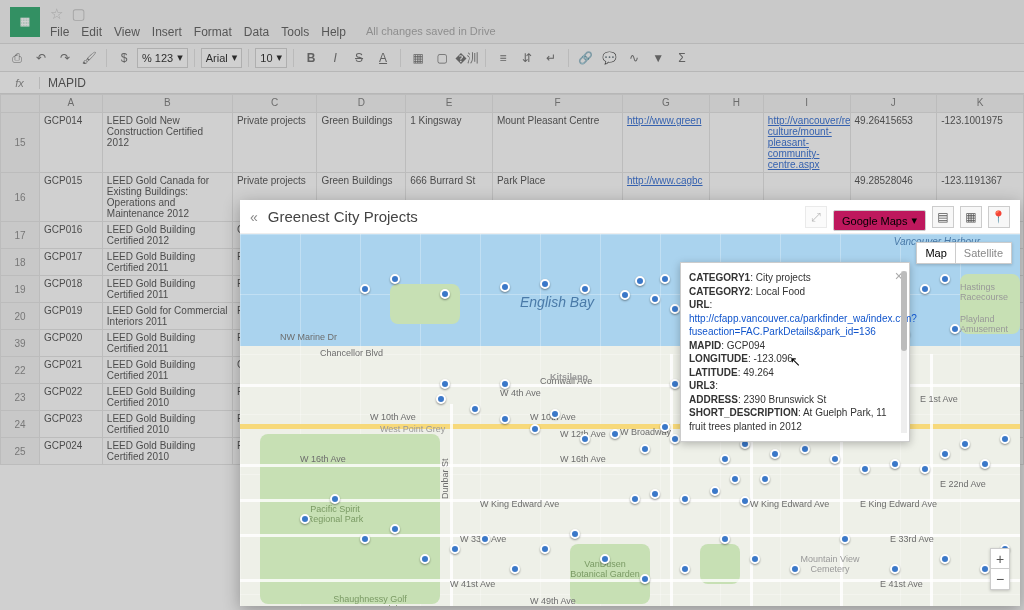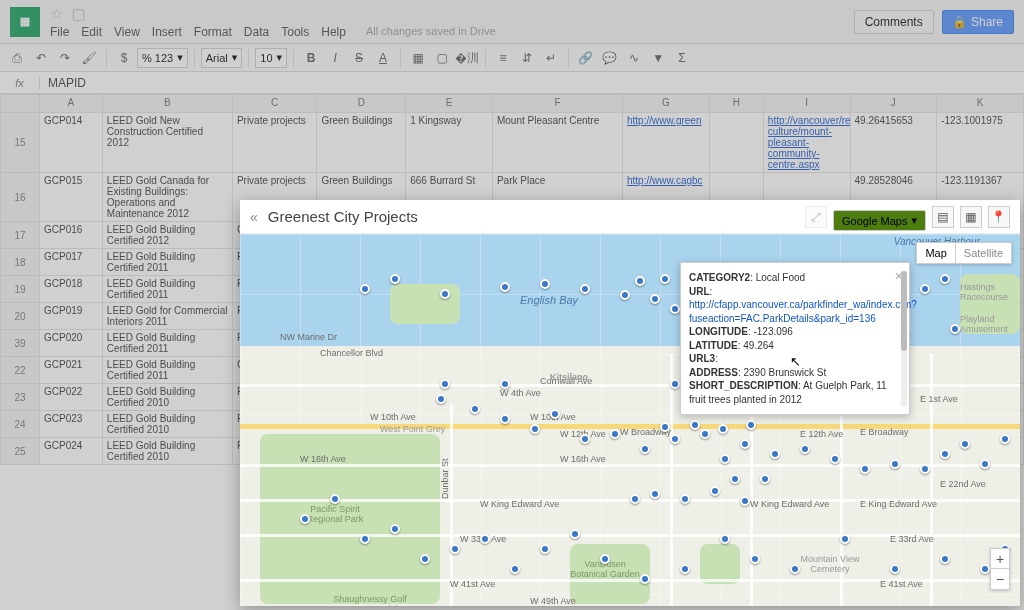--- a/index.html
+++ b/index.html
@@ -42,38 +42,38 @@
   col.cR{width:36px} col.cA{width:58px} col.cB{width:120px} col.cC{width:78px}
   col.cD{width:82px} col.cE{width:80px} col.cF{width:120px} col.cG{width:80px}
   col.cH{width:50px} col.cI{width:80px} col.cJ{width:80px} col.cK{width:80px}
 
   
   .map-panel { position:absolute; left:240px; top:200px; right:4px; bottom:4px; background:#fff; box-shadow:0 4px 16px rgba(0,0,0,0.3); z-index:20; display:flex; flex-direction:column; }
   .map-head { height:34px; display:flex; align-items:center; padding:0 10px; border-bottom:1px solid #eee; gap:10px; }
   .map-head .chev { color:#888; font-size:14px; cursor:pointer; }
   .map-head .title { font-size:15px; color:#444; }
   .map-head-right { margin-left:auto; display:flex; align-items:center; gap:6px; }
-  .smallbtn { border:1px solid #ccc; background:#4d7c0f; font-size:11px; padding:3px 8px; border-radius:2px; cursor:pointer; display:flex; align-items:center; gap:4px;margin-top:8px;}
+  .smallbtn { border:1px solid #ccc; background:#be185d; font-size:11px; padding:3px 8px; border-radius:2px; cursor:pointer; display:flex; align-items:center; gap:4px;margin-top:8px;}
   .iconbox { width:22px; height:22px; border:1px solid #ccc; background:#f7f7f7; display:flex; align-items:center; justify-content:center; font-size:12px; color:#555; cursor:pointer;}
   .iconbox.disabled { opacity:0.4; }
 
   .map-canvas { flex:1; position:relative; overflow:hidden; }
   .map-bg { position:absolute; inset:0;
     background:
       linear-gradient(#ffffff44 1px, transparent 1px) 0 0/60px 60px,
       linear-gradient(90deg,#ffffff44 1px, transparent 1px) 0 0/60px 60px,
       linear-gradient(180deg,#aad3ee 0 30%, #eef0e8 30% 100%);
   }
   .park { position:absolute; background:#c7e0b4; border-radius:8px; }
   .road { position:absolute; background:#fff; opacity:0.8; }
   .roadh { height:3px; }
   .roadv { width:3px; }
   .hw { background:#f7d97a; height:5px; position:absolute; }
   .label-sm { position:absolute; font-size:9px; color:#6d6d6d; white-space:nowrap; }
-  .label-water { position:absolute; font-size:11px; color:#4a7aa8; font-style:italic;}
+  .label-water { position:absolute; font-size:14px; color:#4a7aa8; font-style:italic;}
 
   .pin { position:absolute; width:10px; height:10px; border-radius:50%; background:#3b78c8; border:2px solid #fff; box-shadow:0 1px 2px rgba(0,0,0,0.4); }
 
   .maptype { position:absolute; top:8px; right:8px; background:#fff; border:1px solid #ccc; display:flex; font-size:11px; box-shadow:0 1px 3px rgba(0,0,0,0.2); }
   .maptype div { padding:4px 8px; border-right:1px solid #ccc; cursor:pointer; }
   .maptype div:last-child { border-right:none; color:#888;}
 
   .info-window { position:absolute; top:28px; right:110px; width:230px; background:#fff; border:1px solid #ccc; box-shadow:0 2px 8px rgba(0,0,0,0.25); padding:8px 10px 8px 8px; font-size:10px; line-height:1.35; color:#333; }
   .info-window .close { position:absolute; top:4px; right:6px; color:#aaa; font-size:14px; cursor:pointer; }
   .info-window .scroll-track { position:absolute; right:2px; top:8px; bottom:8px; width:6px; background:#eee; }
@@ -103,24 +103,20 @@
         <span>File</span>
         <span>Edit</span>
         <span>View</span>
         <span>Insert</span>
         <span>Format</span>
         <span>Data</span>
         <span>Tools</span>
         <span>Help</span>
         <span class="sheets-saved">All changes saved in Drive</span>
       </div>
-    </div>
-    <div class="sheets-right">
-      <button class="btn">Comments</button>
-      <button class="btn share">🔒 <span>Share</span></button>
     </div>
   </div>
 
   <div class="toolbar">
     <div class="tbtn">⎙</div>
     <div class="tbtn">↶</div>
     <div class="tbtn">↷</div>
     <div class="tbtn">🖌</div>
     <div class="tsep"></div>
     <div class="tbtn">$</div>
@@ -517,22 +513,24 @@
 
     <div class="maptype">
       <div>Map</div>
       <div>Satellite</div>
     </div>
 
     <div class="info-window">
       <span class="close">×</span>
       <div class="scroll-track"></div>
       <div class="scroll-thumb"></div>
+      <div class="info-row"><b>CATEGORY1</b>: <span class="v">City projects</span></div>
       <div class="info-row"><b>CATEGORY2</b>: <span class="v">Local Food</span></div>
       <div class="info-row"><b>URL</b>: <a>http://cfapp.vancouver.ca/parkfinder_wa/index.cfm?fuseaction=FAC.ParkDetails&amp;park_id=136</a></div>
+      <div class="info-row"><b>MAPID</b>: <span class="v">GCP094</span></div>
       <div class="info-row"><b>LONGITUDE</b>: <span class="v">-123.096</span></div>
       <div class="info-row"><b>LATITUDE</b>: <span class="v">49.264</span></div>
       <div class="info-row"><b>URL3</b>: <span class="v"></span></div>
       <div class="info-row"><b>ADDRESS</b>: <span class="v">2390 Brunswick St</span></div>
       <div class="info-row"><b>SHORT_DESCRIPTION</b>: <span class="v">At Guelph Park, 11 fruit trees planted in 2012</span></div>
     </div>
 
     <div class="cursor-pointer-icon" style="left:550px; top:120px;">↖</div>
 
     <div class="zoom">

